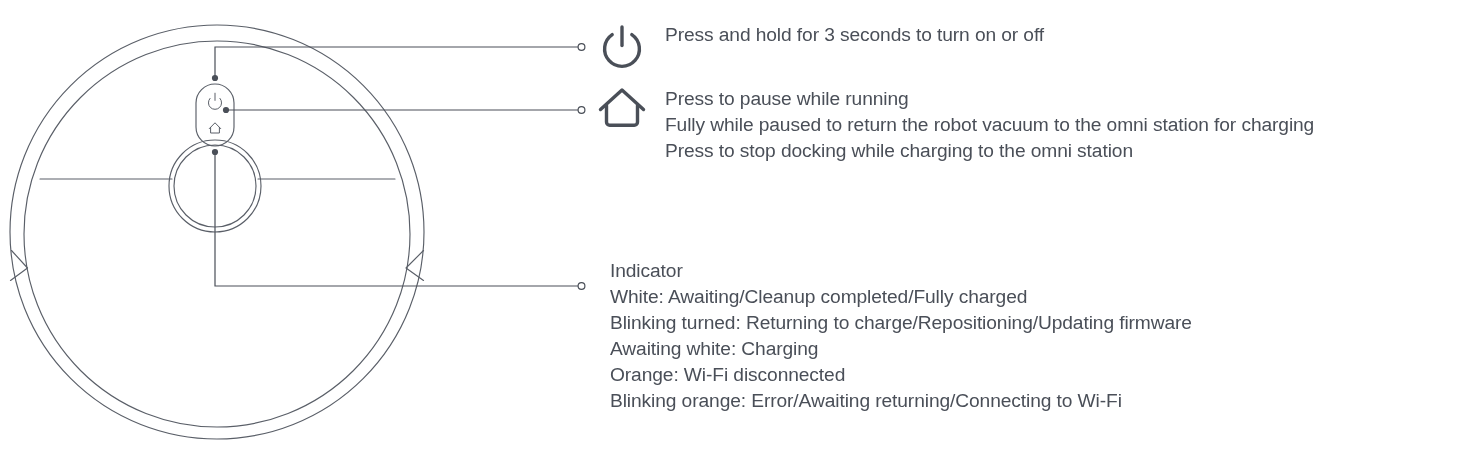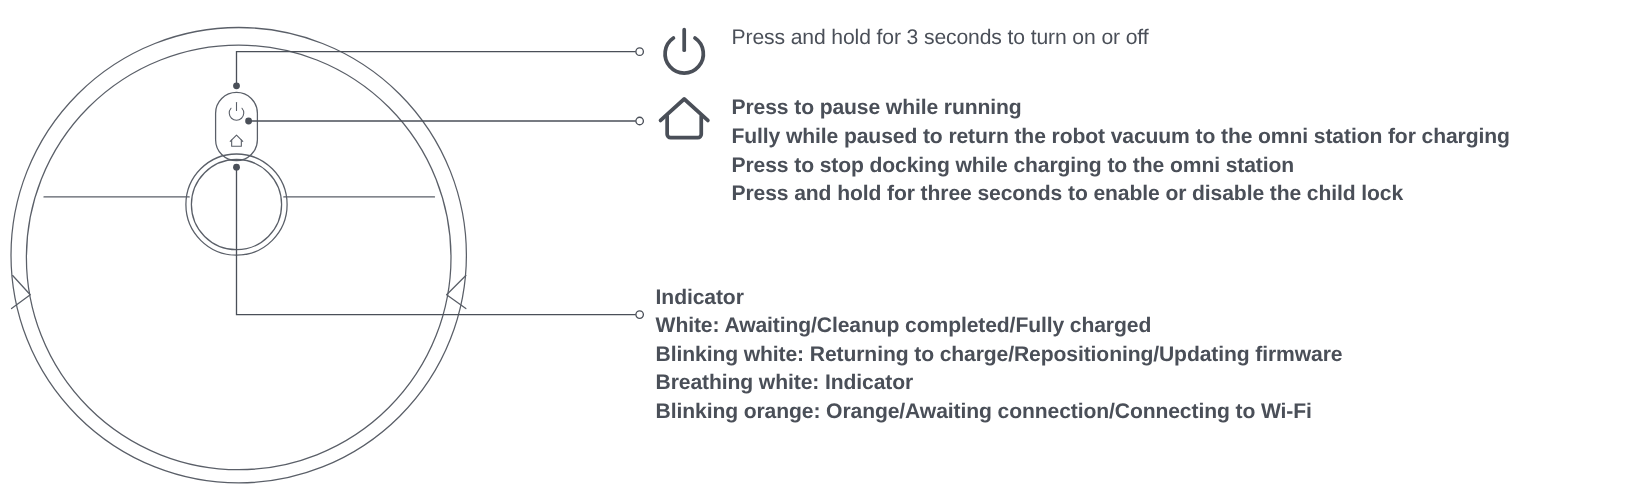--- a/index.html
+++ b/index.html
@@ -23,23 +23,23 @@
     font-size:19.2px;
     line-height:26px;
     letter-spacing:-0.1px;
     white-space:nowrap;
   }
   .callout-lines div{white-space:nowrap;}
 
   #callout-power       {left:596px;top:22px;}
   #callout-power .callout-lines{left:69px;top:0px;}
   #callout-home        {left:596px;top:86px;}
-  #callout-home  .callout-lines{left:69px;top:0px;font-weight:bold;}
+  #callout-home  .callout-lines{left:69px;top:0px;}
   #callout-indicator   {left:596px;top:258px;}
-  #callout-indicator .callout-lines{left:0px;top:0px;font-weight:bold;}
+  #callout-indicator .callout-lines{left:14px;top:0px;}
 </style>
 </head>
 <body>
 
 <div id="diagram-root">
 
   <svg id="art" viewBox="0 0 1483 456">
     <g fill="none" stroke="#5a5f68" stroke-width="1.15" stroke-linecap="round" stroke-linejoin="round">
 
       <circle cx="217" cy="232" r="207"></circle>
@@ -108,27 +108,27 @@
       <g fill="none" stroke="#4a4f58" stroke-width="3.4" stroke-linecap="round" stroke-linejoin="round">
         <path d="M 4.5 23.5 L 26 4.0 L 47.5 23.5"></path>
         <path d="M 10.5 19.4 L 10.5 36.0 A 3.2 3.2 0 0 0 13.7 39.2
                  L 38.3 39.2 A 3.2 3.2 0 0 0 41.5 36.0 L 41.5 19.4"></path>
       </g>
     </svg>
     <div class="callout-lines">
       <div>Press to pause while running</div>
       <div>Fully while paused to return the robot vacuum to the omni station for charging</div>
       <div>Press to stop docking while charging to the omni station</div>
-      <div>Press and hold for three seconds to enable or disable the child lock</div>
     </div>
   </div>
 
   <div class="callout" id="callout-indicator">
     <div class="callout-lines">
       <div>Indicator</div>
       <div>White: Awaiting/Cleanup completed/Fully charged</div>
-      <div>Blinking white: Returning to charge/Repositioning/Updating firmware</div>
-      <div>Breathing white: Indicator</div>
-      <div>Blinking orange: Orange/Awaiting connection/Connecting to Wi-Fi</div>
+      <div>Blinking turned: Returning to charge/Repositioning/Updating firmware</div>
+      <div>Awaiting white: Charging</div>
+      <div>Orange: Wi-Fi disconnected</div>
+      <div>Blinking orange: Error/Awaiting returning/Connecting to Wi-Fi</div>
     </div>
   </div>
 
 </div>
 
 </body></html>

